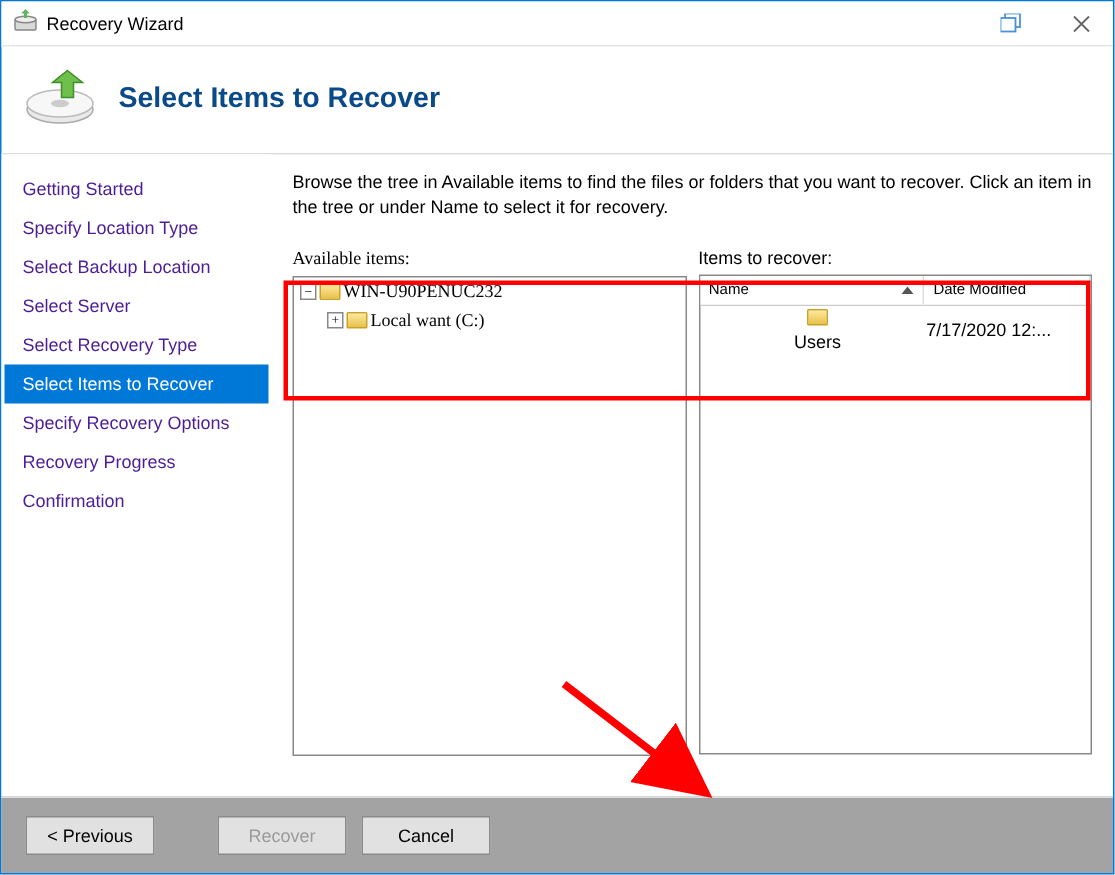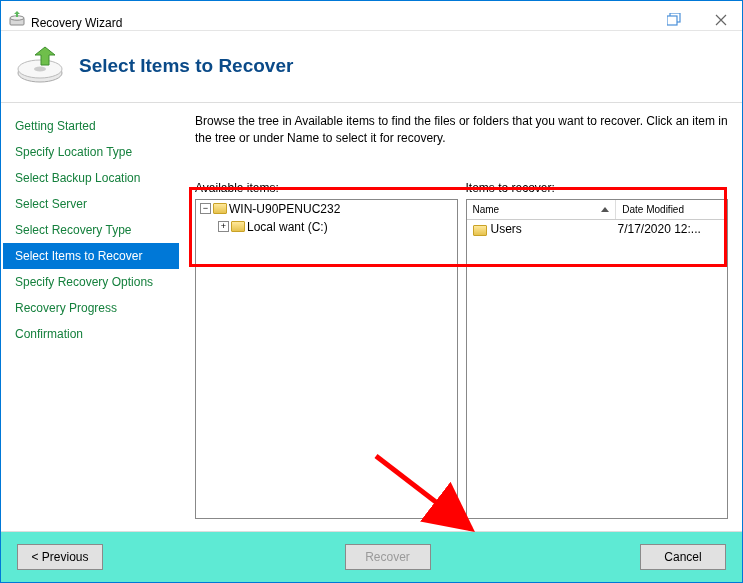--- a/index.html
+++ b/index.html
@@ -13,21 +13,21 @@
   .window {
     width: 743px;
     height: 583px;
     border: 1px solid #0078d7;
     position: relative;
     background: #fff;
   }
   .titlebar {
     height: 30px;
     display: flex;
-    align-items: flex-end;
+    align-items: center;
     padding: 0 8px;
     background: #fff;
     border-bottom: 1px solid #e5e5e5;
     position: relative;
   }
   .titlebar .app-icon { margin-right: 6px; }
   .titlebar .title { font-size: 12px; color: #000; }
   .titlebar .win-controls {
     margin-left: auto;
     display: flex;
@@ -49,37 +49,37 @@
     border-top: 1px solid #ddd;
   }
   .sidebar {
     width: 180px;
     background: #fff;
     padding: 10px 2px;
     border-right: none;
   }
   .step {
     padding: 6px 12px;
-    color: #15803d;
+    color: #4c1d95;
     cursor: pointer;
     font-size: 12px;
   }
   .step.selected {
     background: #0078d7;
     color: #fff;
   }
   .content {
     flex: 1;
     padding: 10px 14px;
     position: relative;
   }
   .instructions {
     font-size: 12px;
     line-height: 1.4;
-    margin-bottom: 34px;
+    margin-bottom: 18px;
   }
   .lists {
     display: flex;
     gap: 0;
     position: relative;
   }
   .list-col { flex: 1; display:flex; flex-direction:column; }
   .list-label { font-size: 12px; margin-bottom: 4px; }
   .list-box {
     border: 1px solid #888;
@@ -120,39 +120,39 @@
     border-right:1px solid #ddd;
     background:#fff;
   }
   .col-name { flex: 1.4; display:flex; align-items:center; gap:4px;}
   .col-date { flex: 1; }
   .right-row {
     display:flex;
     padding:2px 6px;
     align-items:center;
   }
-  .right-row .col-name { display:flex; align-items:flex-end; gap:4px;}
+  .right-row .col-name { display:flex; align-items:center; gap:4px;flex-direction:column;}
   .red-box {
     position:absolute;
     border:3px solid #ff0000;
     left: 188px;
     top: 186px;
     width: 538px;
     height: 80px;
     pointer-events:none;
   }
   .footer {
     position: absolute;
     bottom: 0; left:0; right:0;
     padding: 12px 16px;
     display:flex;
-    justify-content:space-between;
+    justify-content:flex-start;
     gap: 10px;
     border-top: 1px solid #ddd;
-    background:#5eead4;
+    background:#a3a3a3;
   }
   .btn {
     min-width: 86px;
     height: 26px;
     border:1px solid #8a8a8a;
     background:#e1e1e1;
     font-size:12px;
     cursor:pointer;
   }
   .btn.primary {
@@ -225,21 +225,21 @@
       <div class="step">Specify Recovery Options</div>
       <div class="step">Recovery Progress</div>
       <div class="step">Confirmation</div>
     </div>
 
     <div class="content">
       <div class="instructions">Browse the tree in Available items to find the files or folders that you want to recover. Click an item in the tree or under Name to select it for recovery.</div>
 
       <div class="lists">
 
-        <div class="list-col" style="margin-right:8px;">
+        <div class="list-col" style="margin-right:8px;font-family:Liberation Serif, serif;">
           <div class="list-label">Available items:</div>
           <div class="list-box">
             <div class="tree-row" style="padding-left:4px;">
               <span class="tree-toggle">−</span>
               <span class="folder-ico"></span>
               <span>WIN-U90PENUC232</span>
             </div>
             <div class="tree-row" style="padding-left:22px;">
               <span class="tree-toggle">+</span>
               <span class="folder-ico"></span>

